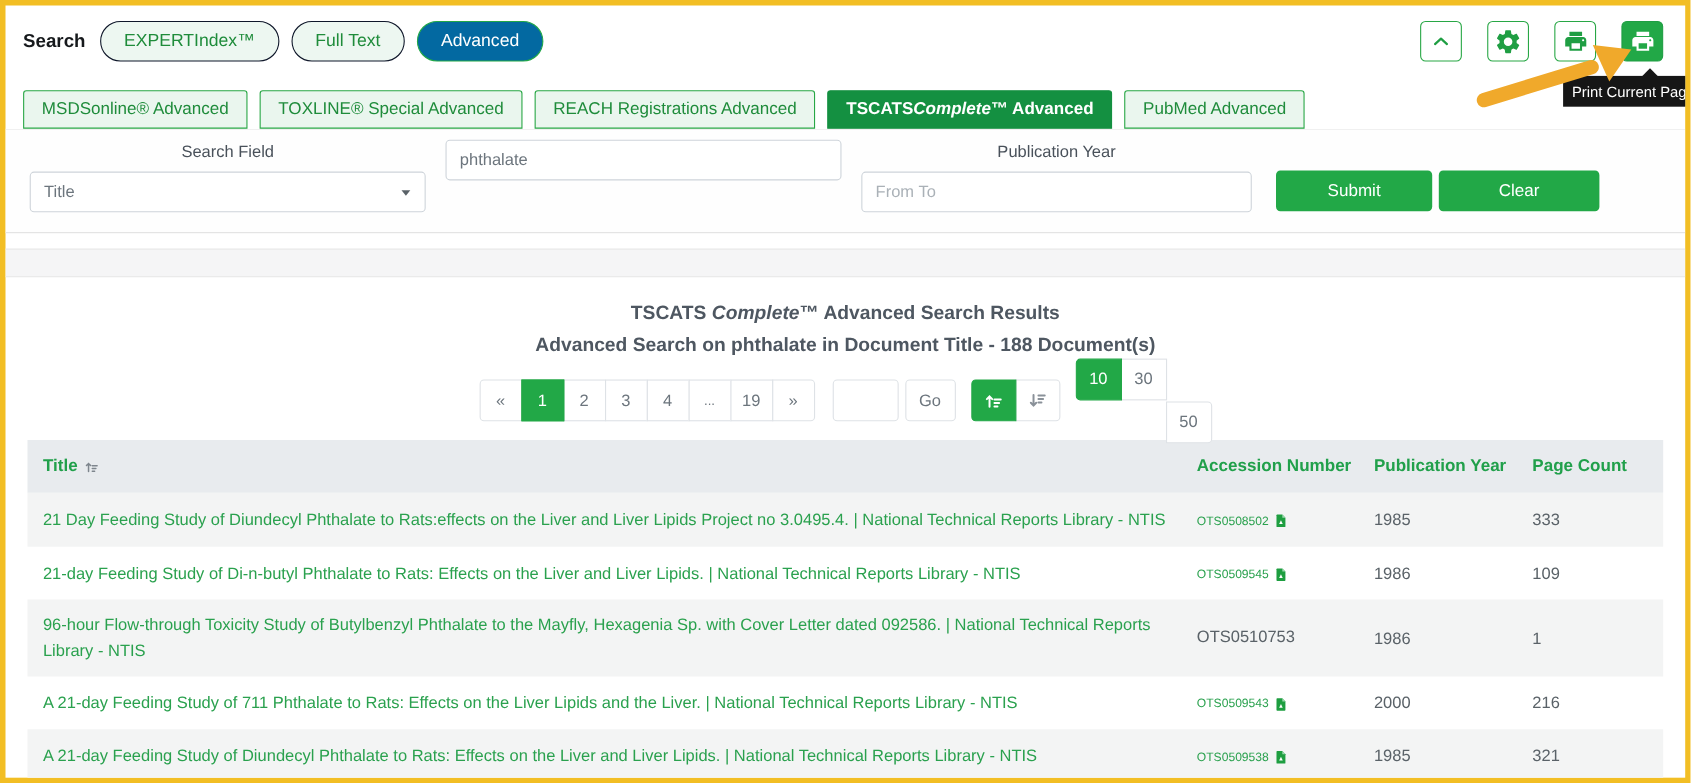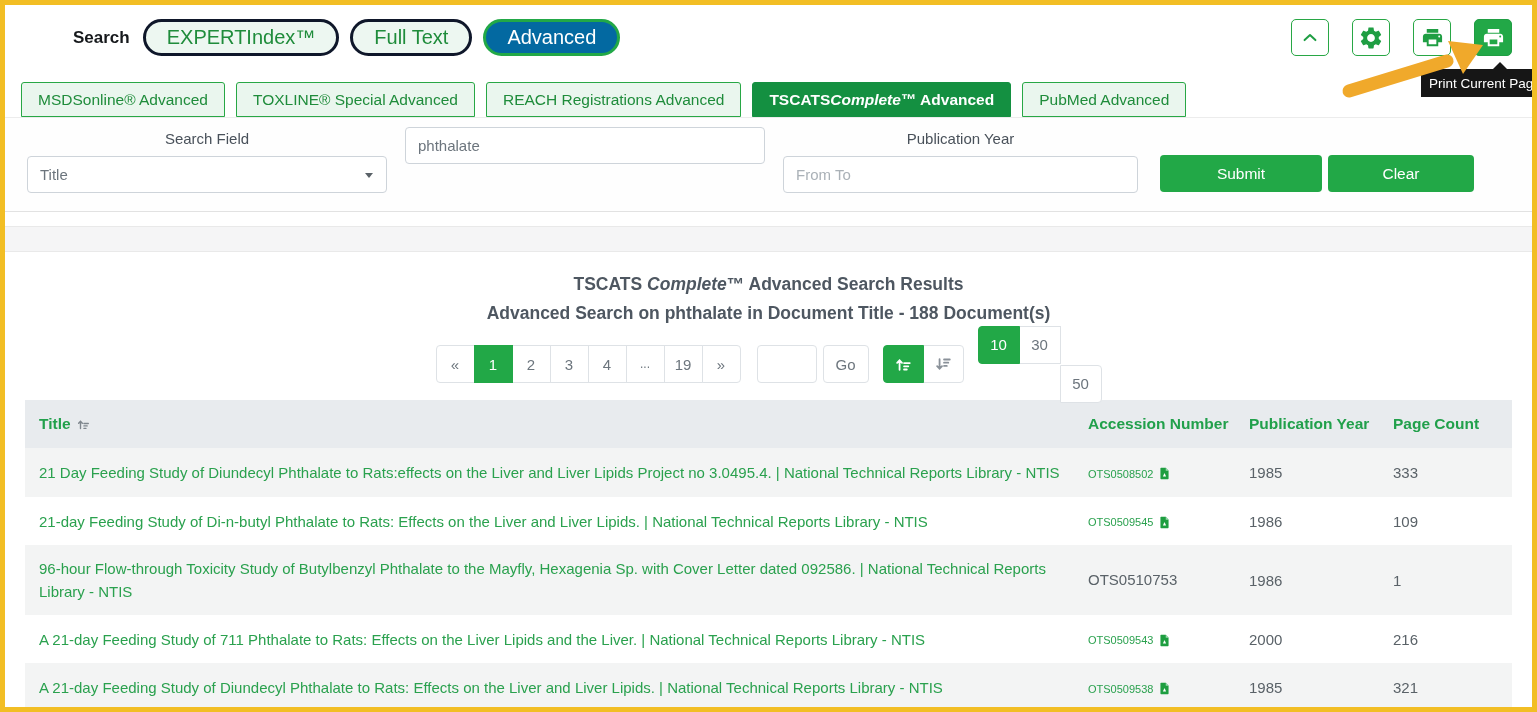--- a/index.html
+++ b/index.html
@@ -2,24 +2,24 @@
 <html><head>
 <meta charset="utf-8">
 <style>
   html,body{margin:0;padding:0;background:#fff;}
   .frame{position:relative;width:1537px;height:712px;box-sizing:border-box;
     border:5px solid #F2BE24;background:#fff;overflow:hidden;
     font-family:"Liberation Sans",sans-serif;-webkit-font-smoothing:antialiased;}
 
   
   .topbar{display:flex;align-items:flex-start;height:77px;box-sizing:border-box;
-    padding:14px 10px 0 24px;margin-left:44px;}
+    padding:14px 10px 0 16px;}
   .search-label{font-size:17px;font-weight:700;color:#16191c;line-height:37px;margin-right:13px;}
-  .pill{height:37px;border-radius:19px;border:3px solid #0f172a;background:#edf7f1;
-    color:#1f8c3b;font-size:20px;padding:0 21px;display:flex;align-items:center;
+  .pill{height:37px;border-radius:19px;border:1px solid #0f172a;background:#edf7f1;
+    color:#1f8c3b;font-size:16px;padding:0 21px;display:flex;align-items:center;
     margin-right:11px;cursor:pointer;box-sizing:border-box;}
   .pill.active{background:#0369a1;border-color:#22a847;color:#fff;}
   .topbar-right{margin-left:auto;display:flex;gap:23px;padding-right:10px;}
   .icon-btn{width:38px;height:37px;border:1px solid #28a745;border-radius:5px;background:#fff;
     display:flex;align-items:center;justify-content:center;cursor:pointer;box-sizing:border-box;padding:0;}
   .icon-btn svg{fill:#1f9e43;}
   .icon-btn .stroke{stroke:#1f9e43;fill:none;stroke-width:2.4;stroke-linecap:round;stroke-linejoin:round;}
   .icon-btn.active{background:#22a847;border-color:#1f9e43;}
   .icon-btn.active svg{fill:#fff;}
 
@@ -168,21 +168,21 @@
         <span class="caret"></span>
       </div>
     </div>
     <div class="fld" style="width:360px;margin-right:18px;">
       <input class="inp" value="phthalate" style="">
     </div>
     <div class="fld" style="width:355px;">
       <span class="fld-label">Publication Year</span>
       <input class="inp" placeholder="From To" style="">
     </div>
-    <button class="btn-green" style="width:162px;margin:28px 0 0 22px;">Submit</button>
+    <button class="btn-green" style="width:142px;margin:28px 0 0 22px;">Submit</button>
     <button class="btn-green" style="width:146px;margin:28px 4px 0 6px;">Clear</button>
   </div>
 
   <div class="band"></div>
 
   <div class="results-head">
     <div>
       <span>TSCATS </span><span class="it">Complete</span><span>™ Advanced Search Results</span>
     </div>
     <div>Advanced Search on phthalate in Document Title - 188 Document(s)</div>

